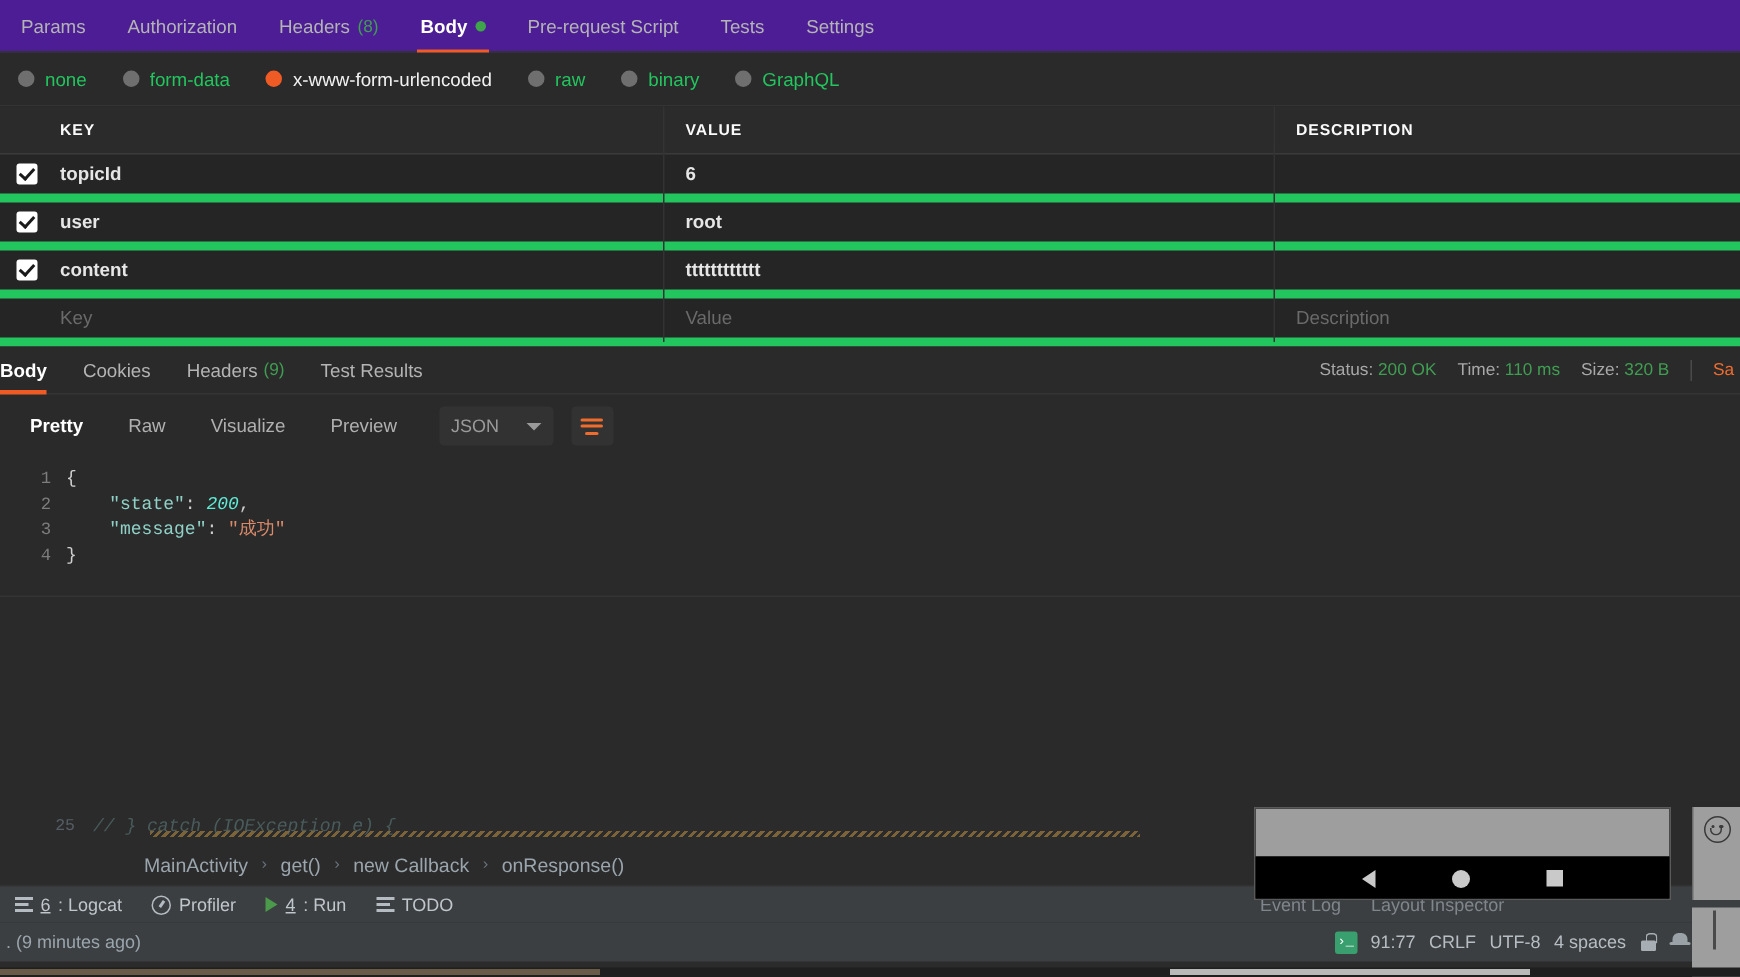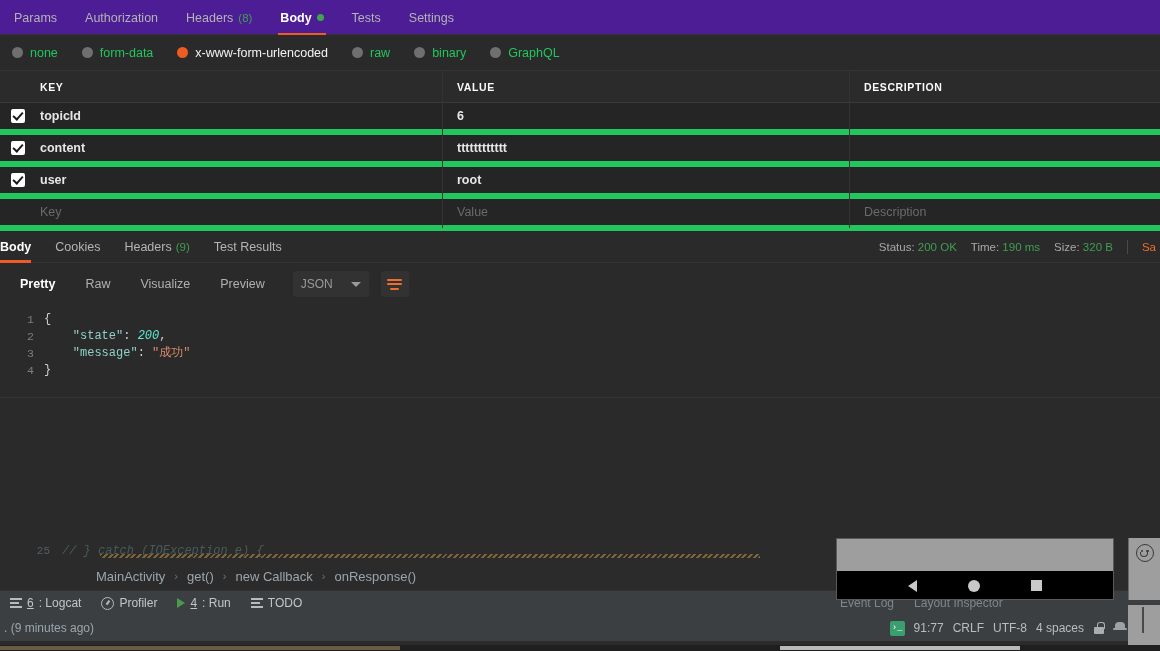--- a/index.html
+++ b/index.html
@@ -456,20 +456,23 @@
       </div>
       <div class="req-tab">
         <span>Headers</span>
         <span class="tab-count">(8)</span>
       </div>
       <div class="req-tab active">
         <span>Body</span>
         <span class="green-dot"></span>
       </div>
       <div class="req-tab">
+        <span>Pre-request Script</span>
+      </div>
+      <div class="req-tab">
         <span>Tests</span>
       </div>
       <div class="req-tab">
         <span>Settings</span>
       </div>
     </div>
 
     <div class="body-types">
       <div class="radio-item">
         <span class="radio-dot"></span>
@@ -511,31 +514,31 @@
         </div>
         <div class="kv-key">topicId</div>
         <div class="kv-value">6</div>
         <div class="kv-desc"></div>
       </div>
 
       <div class="kv-row">
         <div class="kv-check">
           <span class="chk"></span>
         </div>
-        <div class="kv-key">content</div>
-        <div class="kv-value">tttttttttttt</div>
+        <div class="kv-key">user</div>
+        <div class="kv-value">root</div>
         <div class="kv-desc"></div>
       </div>
 
       <div class="kv-row">
         <div class="kv-check">
           <span class="chk"></span>
         </div>
-        <div class="kv-key">user</div>
-        <div class="kv-value">root</div>
+        <div class="kv-key">content</div>
+        <div class="kv-value">tttttttttttt</div>
         <div class="kv-desc"></div>
       </div>
 
       <div class="kv-row placeholder">
         <div class="kv-check"></div>
         <div class="kv-key">Key</div>
         <div class="kv-value">Value</div>
         <div class="kv-desc">Description</div>
       </div>
     </div>
@@ -555,21 +558,21 @@
         <span>Test Results</span>
       </div>
 
       <div class="resp-meta">
         <span>
           <span>Status:</span>
           <span class="meta-val">200 OK</span>
         </span>
         <span>
           <span>Time:</span>
-          <span class="meta-val">190 ms</span>
+          <span class="meta-val">110 ms</span>
         </span>
         <span>
           <span>Size:</span>
           <span class="meta-val">320 B</span>
         </span>
         <span class="meta-sep"></span>
         <span class="save-resp">Sa</span>
       </div>
     </div>
 

